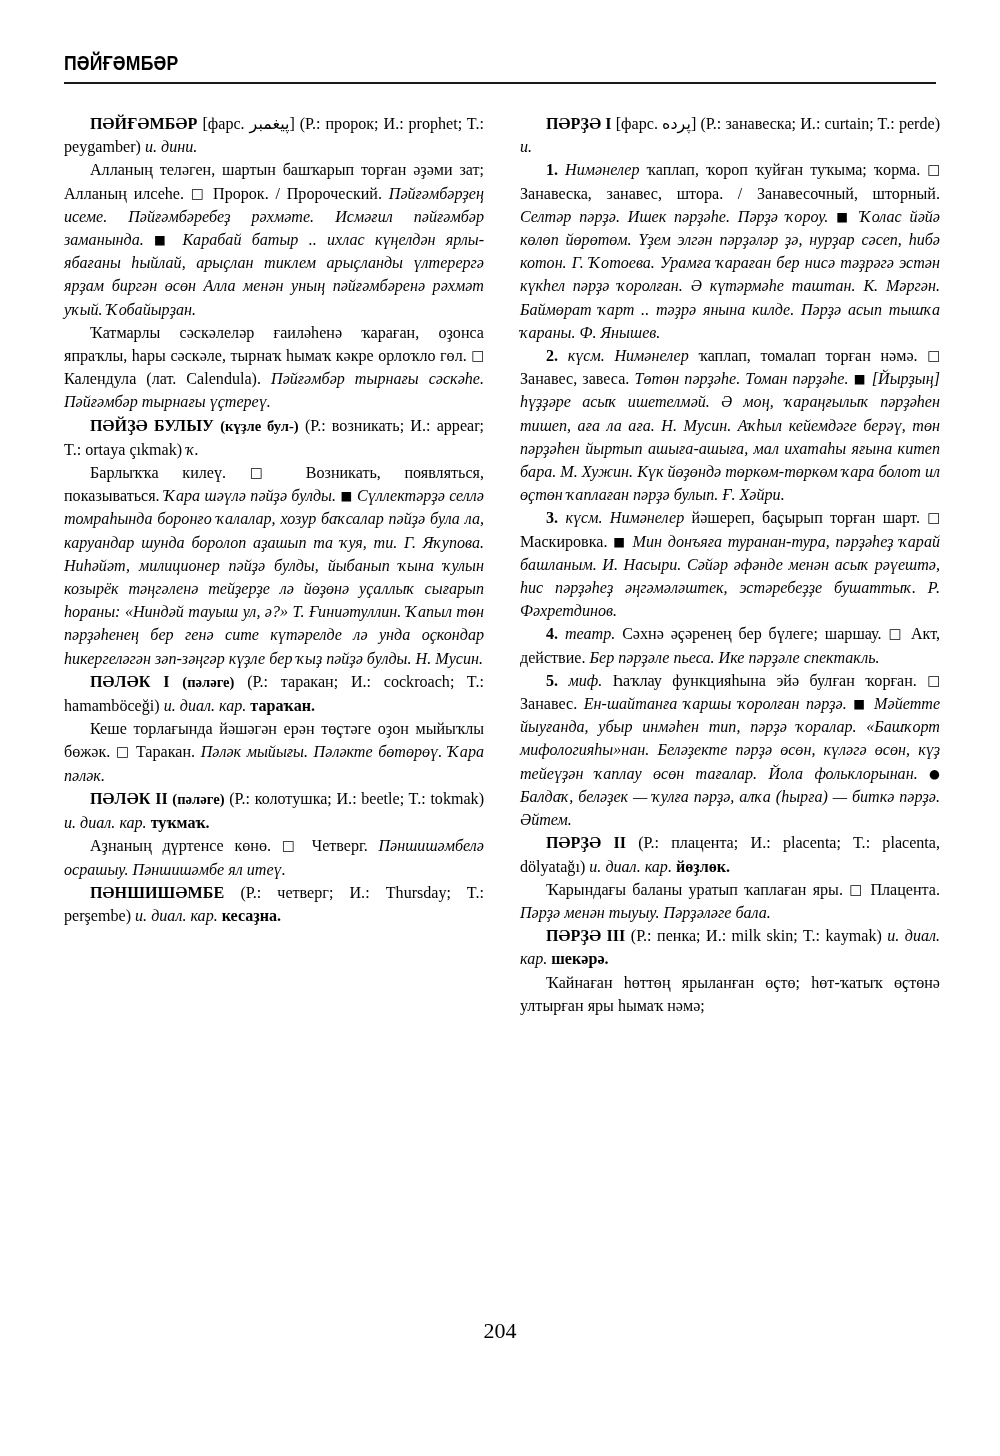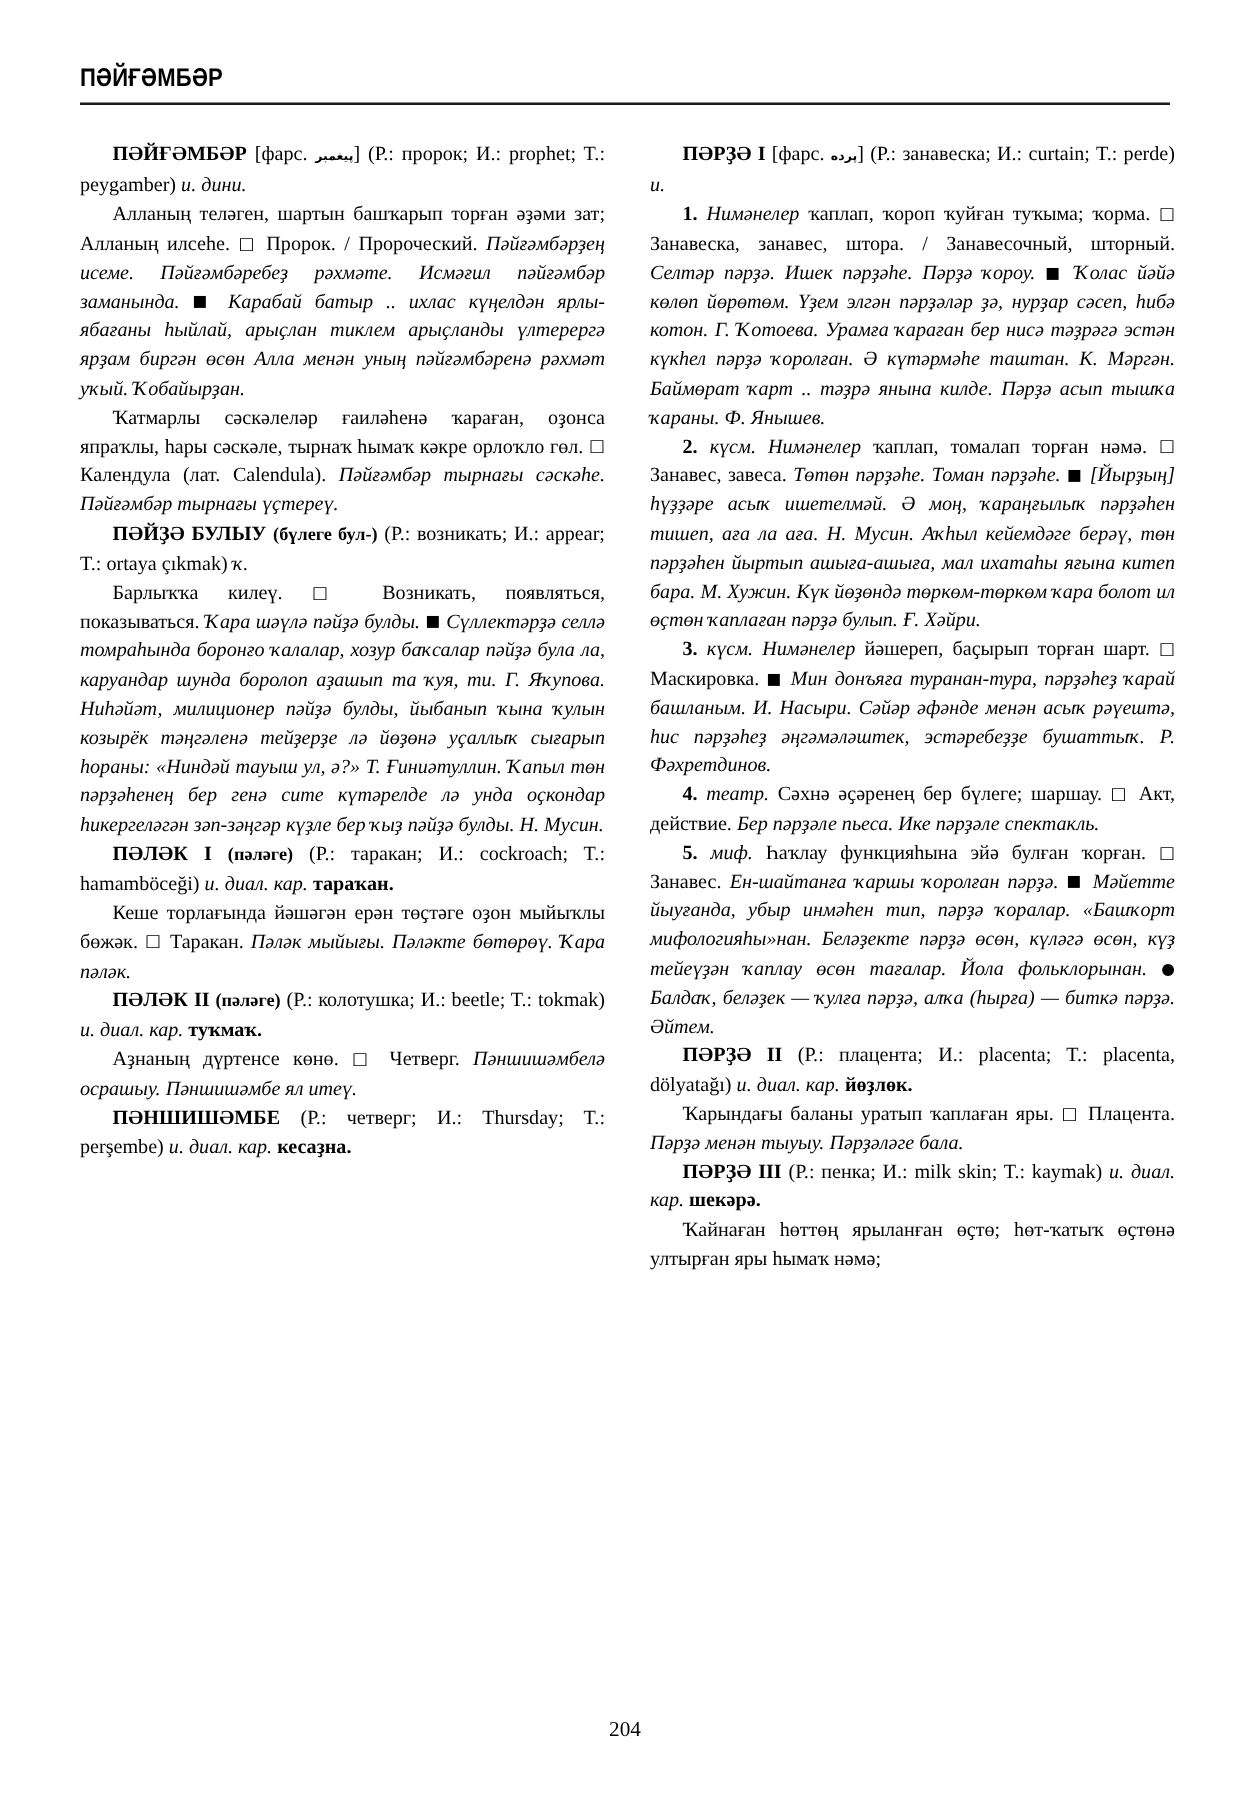--- a/index.html
+++ b/index.html
@@ -79,24 +79,23 @@
     font-weight: 700;
     font-size: 14.6px;
   }
   .rom {           
     font-weight: 700;
   }
   .it { font-style: italic; }
   .bd { font-weight: 700; }
   .ar {
     font-family: "DejaVu Sans", "Liberation Sans", sans-serif;
-    font-size: 10px;
+    font-size: 16px;
     direction: rtl;
     unicode-bidi: isolate;
-    font-weight: bold;
   }
   .sense {
     font-weight: 700;
   }
   .sq {            
     font-family: "DejaVu Sans", sans-serif;
     font-size: 13.5px;
     line-height: 1;
     position: relative;
     top: -1px;
@@ -112,24 +111,24 @@
     font-family: "DejaVu Sans", sans-serif;
     font-size: 12.5px;
     line-height: 1;
     position: relative;
     top: -1px;
   }
   
   .folio {
     position: absolute;
     left: 0;
-    top: 1374px;
+    top: 1318px;
     width: 1000px;
     text-align: center;
-    font-size: 17px;
+    font-size: 22px;
   }
 </style>
 </head>
 <body>
 
 <div class="page">
 
   <div class="running-head-zone">
     <div class="running-head">ПӘЙҒӘМБӘР</div>
     <div class="head-rule"></div>
@@ -137,21 +136,21 @@
 
   <div class="columns">
 
     <div class="col">
 
       <p><span class="hw">ПӘЙҒӘМБӘР</span> <span>[фарс.</span> <span class="ar">پیغمبر</span><span>]</span> <span>(Р.: пророк;</span> <span>И.: prophet;</span> <span>T.: peygamber)</span> <span class="it">и. дини.</span></p>
       <p><span>Алланың теләген, шартын башҡарып торған әҙәми зат; Алланың илсеһе.</span> <span class="sq">□</span> <span>Пророк. / Пророческий.</span> <span class="it">Пәйғәмбәрҙең исеме. Пәйғәмбәребеҙ рәхмәте. Исмәғил пәйғәмбәр заманында.</span> <span class="sqf">■</span> <span class="it">Карабай батыр .. ихлас күңелдән ярлы-ябағаны һыйлай, арыҫлан тиклем арыҫланды үлтерергә ярҙам биргән өсөн Алла менән уның пәйғәмбәренә рәхмәт уҡый. Ҡобайырҙан.</span></p>
 
       <p><span>Ҡатмарлы сәскәлеләр ғаиләһенә ҡараған, оҙонса япраҡлы, һары сәскәле, тырнаҡ һымаҡ кәкре орлоҡло гөл.</span> <span class="sq">□</span> <span>Календула (лат. Calendula).</span> <span class="it">Пәйғәмбәр тырнағы сәскәһе. Пәйғәмбәр тырнағы үҫтереү.</span></p>
 
-      <p><span class="hw">ПӘЙҘӘ БУЛЫУ</span> <span class="hwsm">(бүлеге бул-)</span> <span>(Р.: возникать;</span> <span>И.: appear;</span> <span>T.: ortaya çıkmak)</span> <span class="it">ҡ.</span></p>
+      <p><span class="hw">ПӘЙҘӘ БУЛЫУ</span> <span class="hwsm">(күҙле бул-)</span> <span>(Р.: возникать;</span> <span>И.: appear;</span> <span>T.: ortaya çıkmak)</span> <span class="it">ҡ.</span></p>
       <p><span>Барлыҡҡа килеү.</span> <span class="sq">□</span> <span>Возникать, появляться, показываться.</span> <span class="it">Ҡара шәүлә пәйҙә булды.</span> <span class="sqf">■</span> <span class="it">Сүллектәрҙә селлә томраһында боронғо ҡалалар, хозур баҡсалар пәйҙә була ла, каруандар шунда боролоп аҙашып та ҡуя, ти. Г. Яҡупова.</span> <span class="it">Ниһәйәт, милиционер пәйҙә булды, йыбанып ҡына ҡулын козырёк тәңгәленә тейҙерҙе лә йөҙөнә уҫаллыҡ сығарып һораны: «Ниндәй тауыш ул, ә?» Т. Ғиниәтуллин.</span> <span class="it">Ҡапыл төн пәрҙәһенең бер генә сите күтәрелде лә унда оҫкондар һикергеләгән зәп-зәңгәр күҙле бер ҡыҙ пәйҙә булды. Н. Мусин.</span></p>
 
       <p><span class="hw">ПӘЛӘК</span> <span class="rom">I</span> <span class="hwsm">(пәләге)</span> <span>(Р.: таракан;</span> <span>И.: cockroach;</span> <span>T.: hamamböceği)</span> <span class="it">и. диал. кар.</span> <span class="bd">тараҡан.</span></p>
       <p><span>Кеше торлағында йәшәгән ерән төҫтәге оҙон мыйыҡлы бөжәк.</span> <span class="sq">□</span> <span>Таракан.</span> <span class="it">Пәләк мыйығы. Пәләкте бөтөрөү. Ҡара пәләк.</span></p>
 
       <p><span class="hw">ПӘЛӘК</span> <span class="rom">II</span> <span class="hwsm">(пәләге)</span> <span>(Р.: колотушка;</span> <span>И.: beetle;</span> <span>T.: tokmak)</span> <span class="it">и. диал. кар.</span> <span class="bd">туҡмаҡ.</span></p>
 
       <p><span>Аҙнаның дүртенсе көнө.</span> <span class="sq">□</span> <span>Четверг.</span> <span class="it">Пәншишәмбелә осрашыу. Пәншишәмбе ял итеү.</span></p>
       <p><span class="hw">ПӘНШИШӘМБЕ</span> <span>(Р.: четверг;</span> <span>И.: Thursday;</span> <span>T.: perşembe)</span> <span class="it">и. диал. кар.</span> <span class="bd">кесаҙна.</span></p>
 

